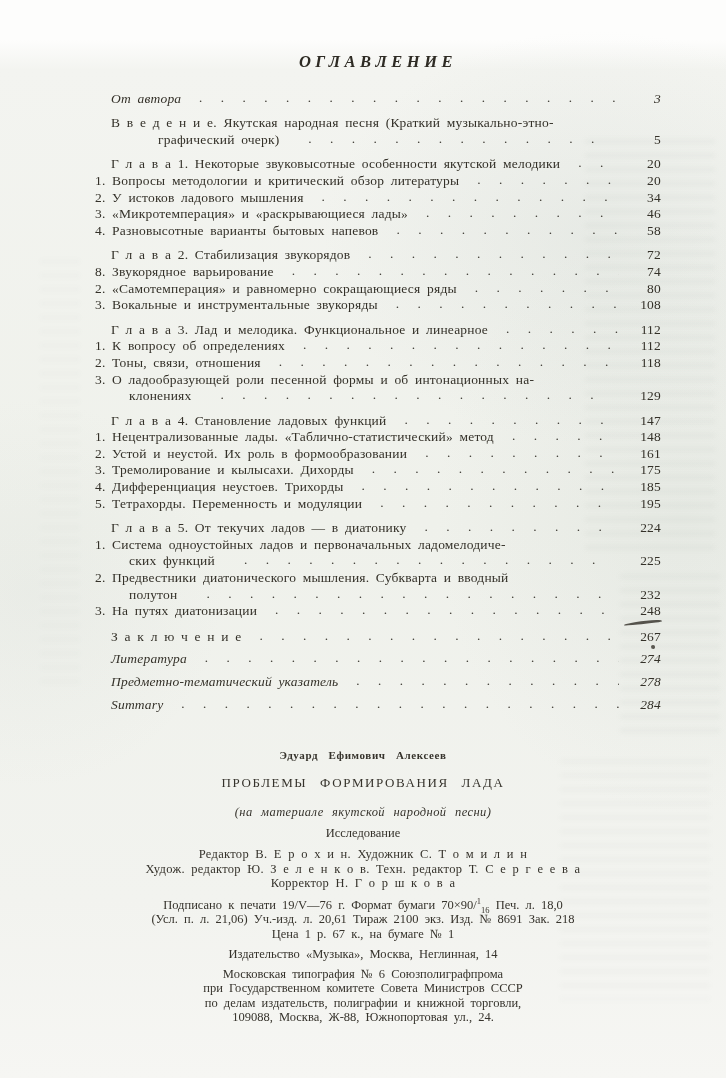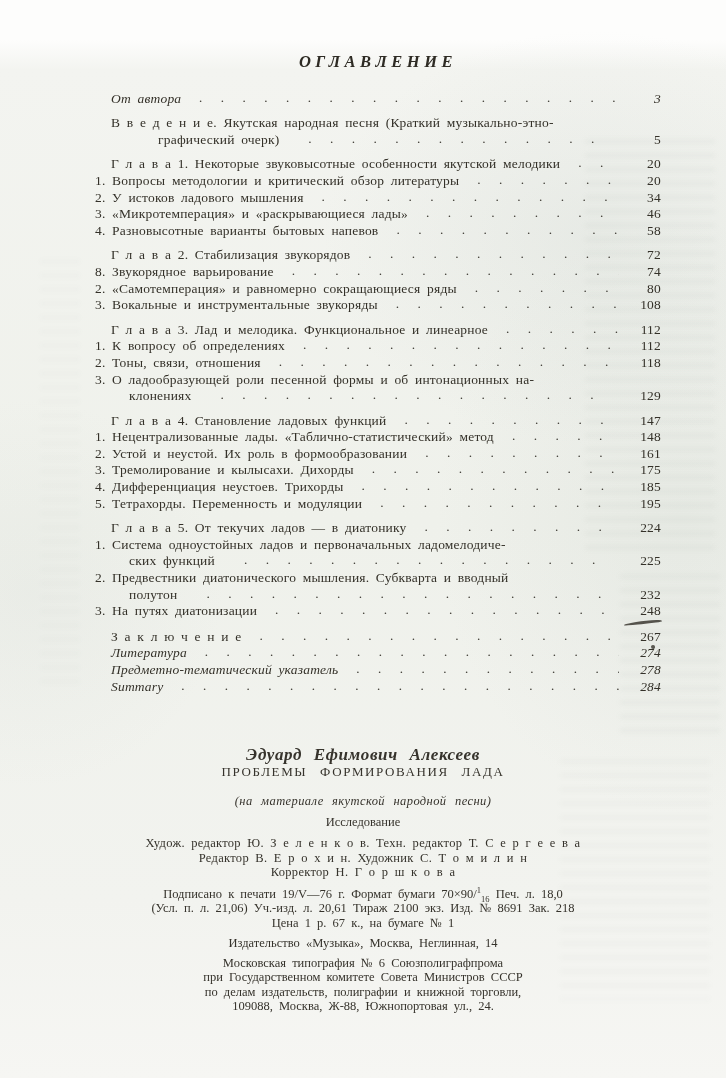--- a/index.html
+++ b/index.html
@@ -28,21 +28,21 @@
 
   
   .toc{position:absolute;top:54px;left:95px;width:566px;font-size:13.5px;line-height:16.6px;
        letter-spacing:.2px;word-spacing:3px;}
   .toc-title{
     text-align:center;font-weight:bold;font-style:italic;font-size:16.5px;
     letter-spacing:4.5px;margin-bottom:20px;color:#2e2b24;
   }
   .entry{margin:0;}
   .entry.mt{margin-top:8px;}
-  .entry.back{margin-top:0;}
+  .entry.back{margin-top:6px;}
   .entry.back.mt{margin-top:9px;}
   .entry.italic .ttext, .entry.italic .tline{font-style:italic;}
   .entry.named .tline:not(.cont){padding-left:16px;}
   .tline{white-space:nowrap;}
   .tline.full{white-space:normal;}
   .tline.row{display:flex;align-items:flex-end;}
   .tline.cont{padding-left:34px;gap:11px;}
   .tline.cont.wide{padding-left:63px;}
   .ttext{flex:0 1 auto;}
   .leader{flex:1 1 auto;overflow:hidden;position:relative;height:14px;margin:0 8px 0 12px;min-width:0;}
@@ -52,21 +52,21 @@
   }
   .pagenum{flex:0 0 34px;text-align:right;position:relative;}
   .pencil-underline{position:absolute;left:-3px;right:-1px;bottom:-4px;height:3px;
     background:#55534c;border-radius:80% 30% 60% 40%/90% 60% 40% 10%;transform:rotate(-5deg);}
   .pencil-tick{position:absolute;right:6px;bottom:-4px;width:4px;height:4px;
     background:#5a5851;border-radius:50% 50% 40% 60%;}
 
   
   .colophon{position:absolute;top:748px;left:73px;width:580px;text-align:center;
     font-size:12.5px;line-height:14.5px;color:#36332c;}
-  .c-author{font-weight:bold;font-size:17px;word-spacing:7px;letter-spacing:.6px;margin-bottom:2px;font-style:italic;}
+  .c-author{font-weight:bold;font-size:11px;word-spacing:7px;letter-spacing:.6px;margin-bottom:13px;}
   .c-title{font-size:13px;letter-spacing:1.6px;word-spacing:8px;margin-bottom:15px;}
   .c-subtitle{font-style:italic;word-spacing:5px;letter-spacing:.4px;margin-bottom:6px;}
   .c-genre{margin-bottom:7px;word-spacing:2px;}
   .c-editors{margin-bottom:7px;}
   .c-editors div{word-spacing:3px;letter-spacing:.3px;}
   .c-print{margin-bottom:6px;}
   .c-print div{word-spacing:3px;}
   .c-publisher{margin-bottom:5px;word-spacing:3px;}
   .c-printer div{word-spacing:3px;text-align:center;}
   sup,sub{font-size:8.5px;line-height:0;}
@@ -293,22 +293,22 @@
         </div>
       </div>
   </div>
 
   <div class="colophon">
     <div class="c-author">Эдуард  Ефимович  Алексеев</div>
     <div class="c-title">ПРОБЛЕМЫ  ФОРМИРОВАНИЯ  ЛАДА</div>
     <div class="c-subtitle">(на  материале  якутской  народной  песни)</div>
     <div class="c-genre">Исследование</div>
     <div class="c-editors">
+      <div>Редактор  В.  Е р о х и н.  Художник  С.  Т о м и л и н</div>
       <div>Худож.  редактор  Ю.  З е л е н к о в.  Техн.  редактор  Т.  С е р г е е в а</div>
-      <div>Редактор  В.  Е р о х и н.  Художник  С.  Т о м и л и н</div>
       <div>Корректор  Н.  Г о р ш к о в а</div>
     </div>
     <div class="c-print">
       <div><span>Подписано  к  печати  19/V—76 г.  Формат  бумаги  70×90/</span><sup>1</sup><sub>16</sub><span>  Печ.  л.  18,0</span></div>
       <div>(Усл. п. л. 21,06)  Уч.-изд. л. 20,61  Тираж 2100 экз.  Изд. № 8691  Зак. 218</div>
       <div>Цена 1 р. 67 к.,  на  бумаге  № 1</div>
     </div>
     <div class="c-publisher">Издательство  «Музыка»,  Москва,  Неглинная,  14</div>
     <div class="c-printer">
       <div>Московская  типография  №  6  Союзполиграфпрома</div>

